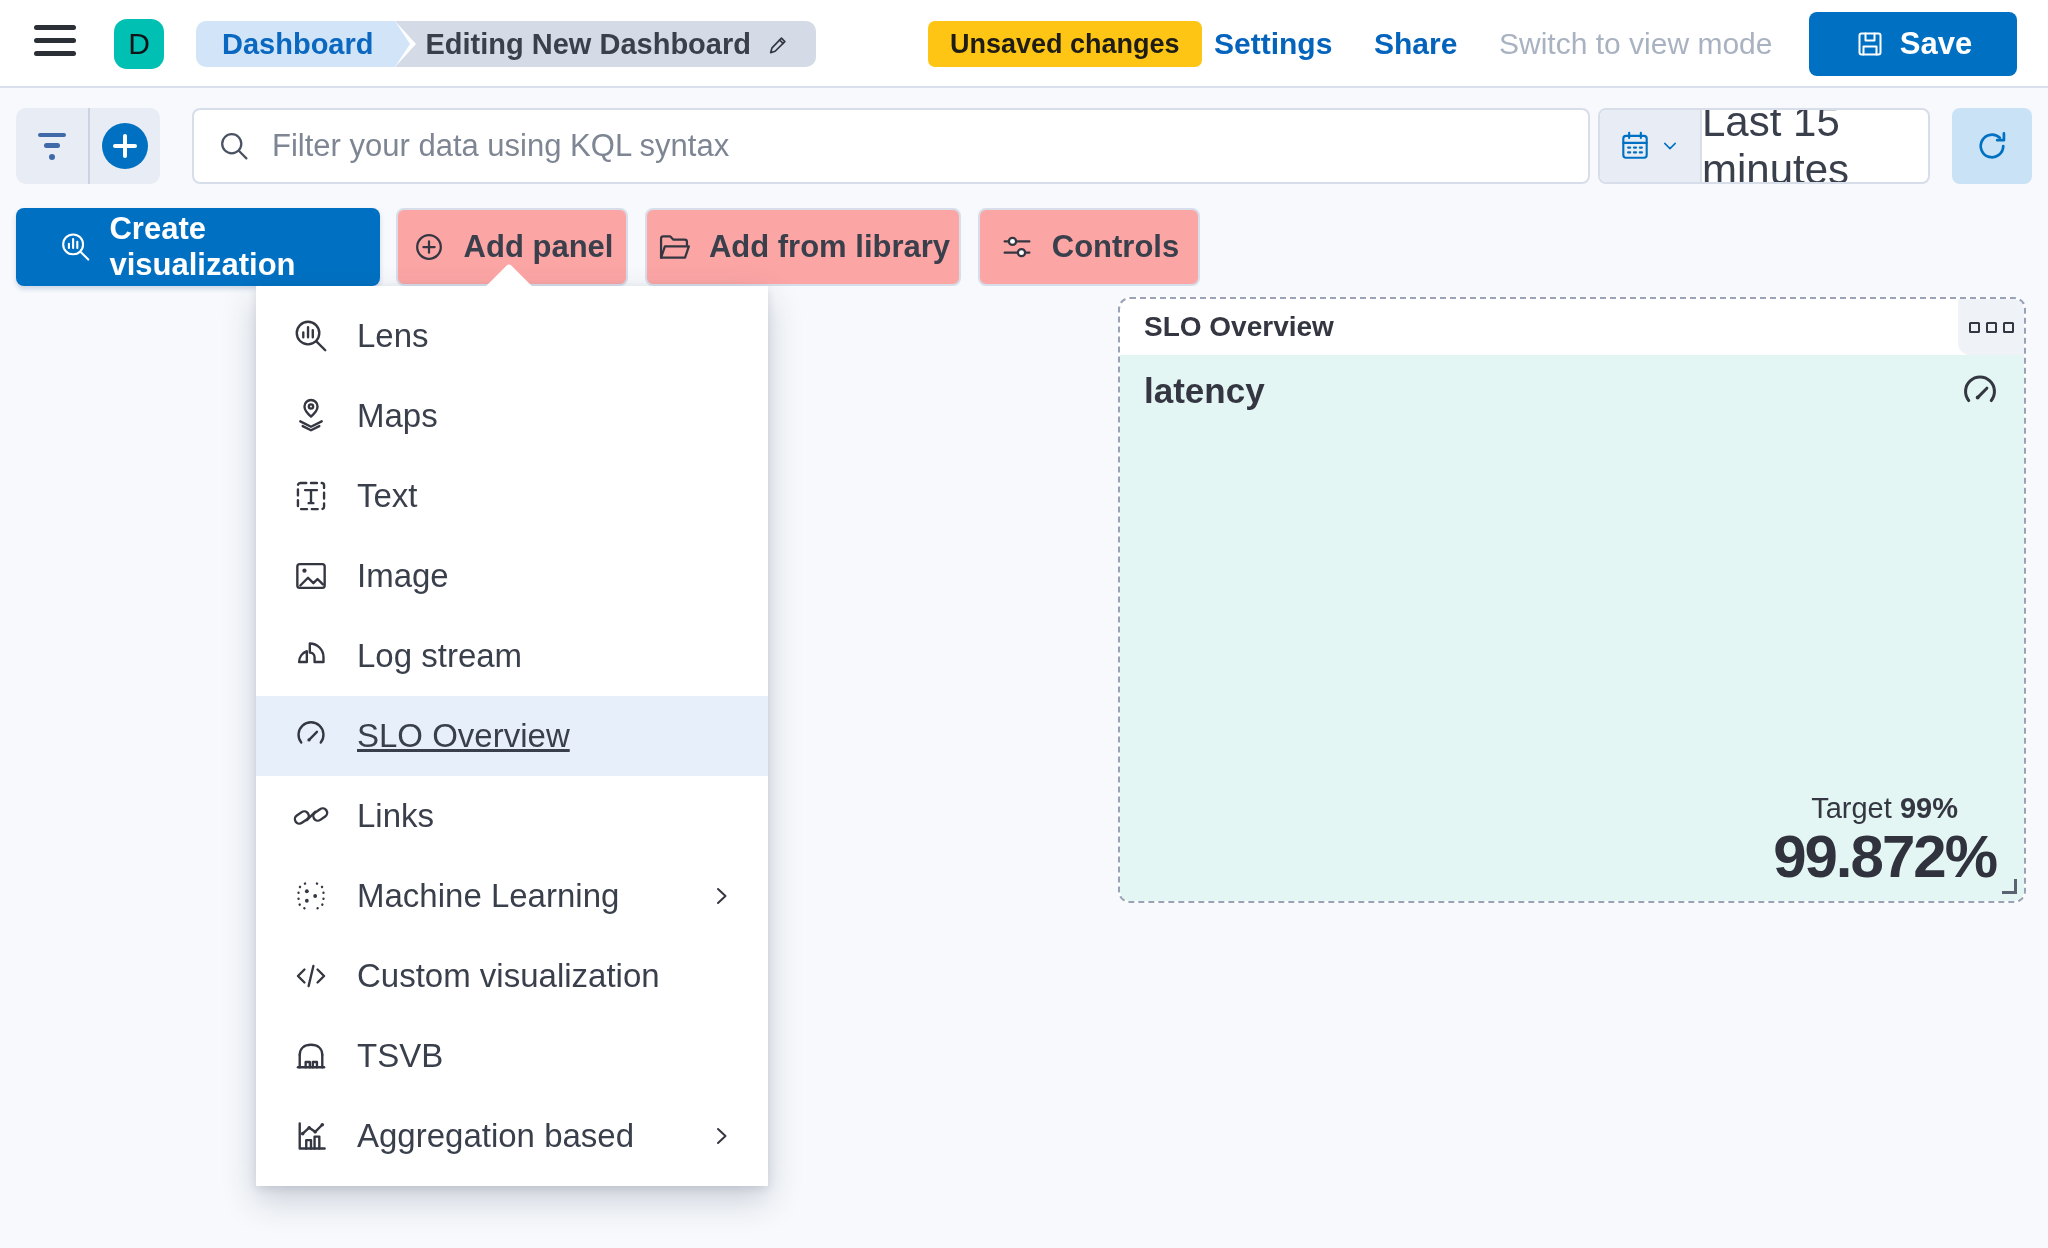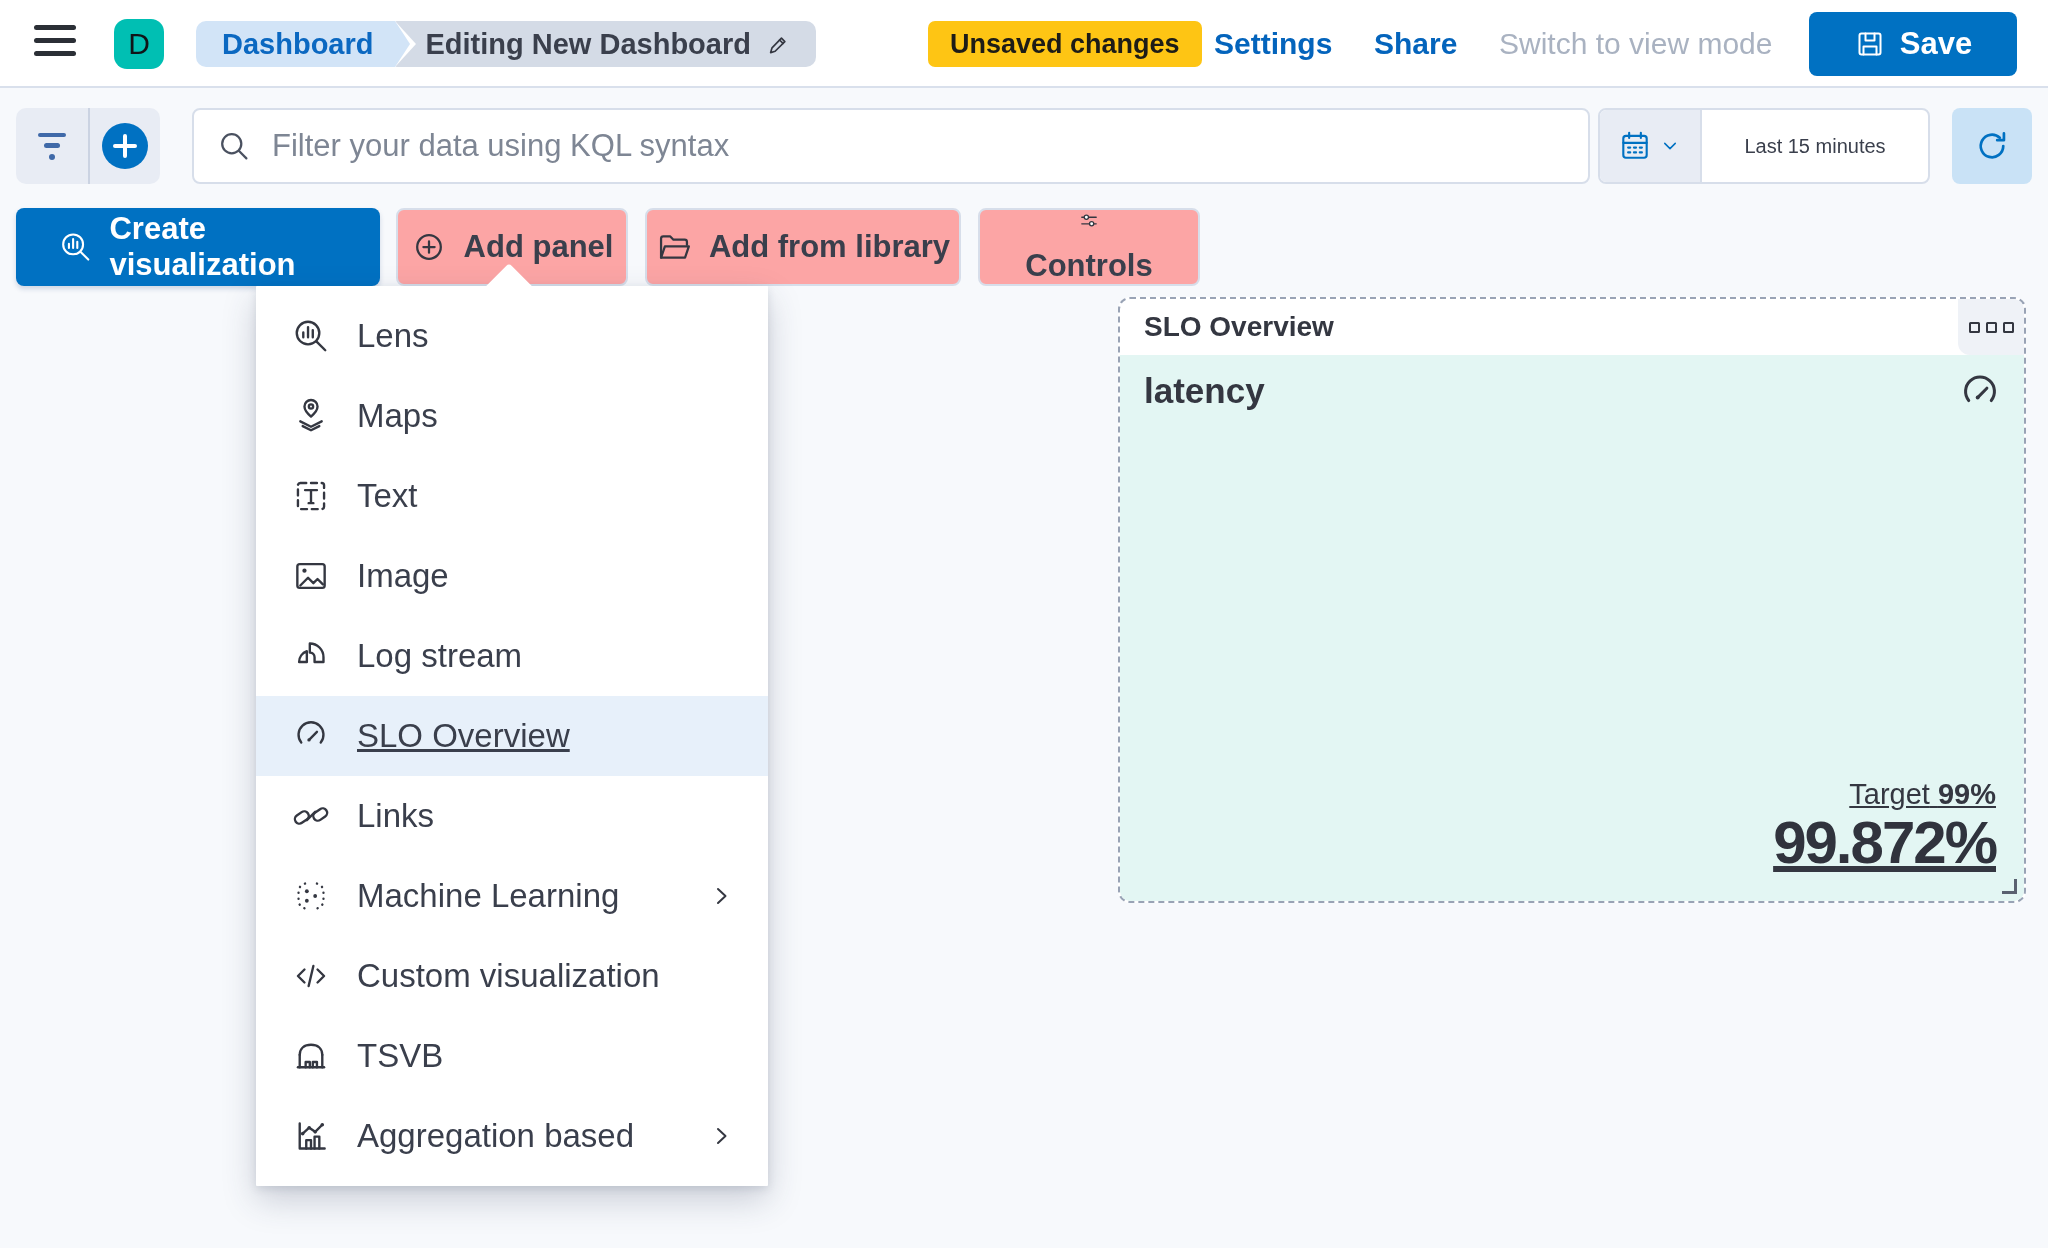--- a/index.html
+++ b/index.html
@@ -54,34 +54,34 @@
   .kql-input { position:absolute; left:192px; top:108px; width:1398px; height:76px; background:#fff;
               border:2px solid #D7DEEA; border-radius:8px; display:flex; align-items:center; gap:20px; padding:0 22px; }
   .kql-input svg { stroke:#4A5160; }
   .kql-input input { border:none; outline:none; flex:1; font-size:31px; font-family:inherit; color:#343741; background:transparent; }
   .kql-input input::placeholder { color:#7E8694; }
   .datepicker { position:absolute; left:1598px; top:108px; width:332px; height:76px; background:#fff;
               border:2px solid #D7DEEA; border-radius:8px; display:flex; overflow:hidden; }
   .datepicker .cal-seg { width:102px; background:#E8ECF4; border-right:2px solid #D7DEEA; display:flex; align-items:center;
               justify-content:center; gap:6px; cursor:pointer; }
   .cal-seg svg { stroke:#0071C2; }
-  .datepicker .range { flex:1; display:flex; align-items:center; justify-content:center; font-size:20px; color:#3A3F4C; cursor:pointer; }
+  .datepicker .range { flex:1; display:flex; align-items:center; justify-content:center; font-size:42px; color:#3A3F4C; cursor:pointer; }
   .refresh-btn { position:absolute; left:1952px; top:108px; width:80px; height:76px; background:#C9E2F6; border-radius:8px;
               display:flex; align-items:center; justify-content:center; cursor:pointer; }
   .refresh-btn svg { stroke:#0071C2; stroke-width:2.4; }
 
   
   .act-btn { position:absolute; top:208px; height:78px; border-radius:8px; display:flex; align-items:center;
              justify-content:center; gap:17px; font-size:31px; font-weight:600; cursor:pointer; }
   .act-primary { left:16px; width:364px; background:#0071C2; color:#fff; box-shadow:0 3px 5px rgba(20,60,120,.18);padding-left:43px; }
   .act-primary svg { stroke:#fff; }
   .act-plain { background:#fca5a5; border:2px solid #D7DEEA; color:#3A3F4C; }
   .act-addpanel { left:396px; width:232px; }
   .act-library { left:645px; width:316px; }
-  .act-controls { left:978px; width:222px;flex-direction:column; }
+  .act-controls { left:978px; width:222px; }
 
   
   .menu { position:absolute; left:256px; top:286px; width:512px; padding:10px 0; background:#fff; border-radius:1px;
           box-shadow:0 14px 34px rgba(45,55,85,.22), 0 3px 8px rgba(45,55,85,.12); z-index:6; }
   .menu::before { content:""; position:absolute; top:-15px; left:234px; width:38px; height:38px; background:#fff;
           transform:rotate(45deg); border-radius:4px; }
   .menu-item { position:relative; height:80px; display:flex; align-items:center; gap:27px; padding:0 30px 0 36px;
           font-size:33px; color:#3A3F4C; cursor:pointer; }
   .menu-item.selected { background:#E7F0FA; }
   .menu-item.selected .mi-label { text-decoration:underline; }
@@ -94,21 +94,21 @@
           border:2px dashed #99A3B5; border-radius:12px; overflow:hidden; }
   .slo-header { position:relative; height:56px; display:flex; align-items:center; padding-left:24px; }
   .slo-title { font-size:28px; font-weight:700; color:#343741; }
   .panel-options { position:absolute; top:0; right:0; width:66px; height:56px; background:#EFF2F7;
           border-radius:0 9px 0 12px; display:flex; align-items:center; justify-content:center; gap:6px; cursor:pointer; }
   .panel-options i { display:block; width:11px; height:11px; border:2.5px solid #343741; border-radius:1.5px; }
   .slo-body { position:absolute; left:0; right:0; top:56px; bottom:0; background:#E3F6F3; }
   .slo-name { position:absolute; left:24px; top:16px; font-size:35px; font-weight:700; color:#343741; }
   .slo-gauge { position:absolute; right:22px; top:16px; }
   .slo-gauge svg { width:44px; height:44px; stroke-width:2.2; }
-  .slo-metrics { position:absolute; right:28px; bottom:26px; text-align:right;text-decoration:underline; }
+  .slo-metrics { position:absolute; right:28px; bottom:12px; text-align:center; }
   .slo-target { font-size:29px; color:#343741; }
   .slo-target b { font-weight:700; }
   .slo-value { font-size:60px; font-weight:800; letter-spacing:-2px; line-height:1.06; color:#30333d; }
   .resize-handle { position:absolute; right:7px; bottom:7px; width:15px; height:15px;
           border-right:3.5px solid #5A6170; border-bottom:3.5px solid #5A6170; }
 </style>
 </head>
 <body>
 
 <div class="screen">

